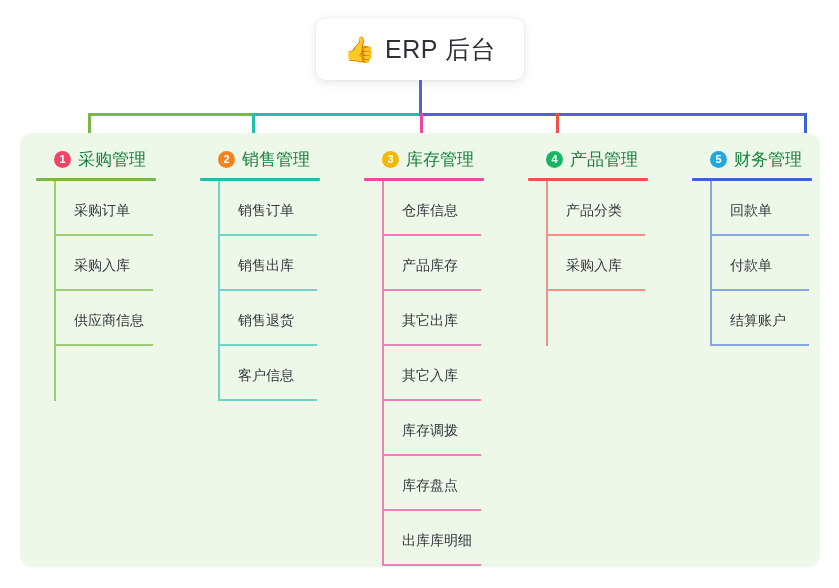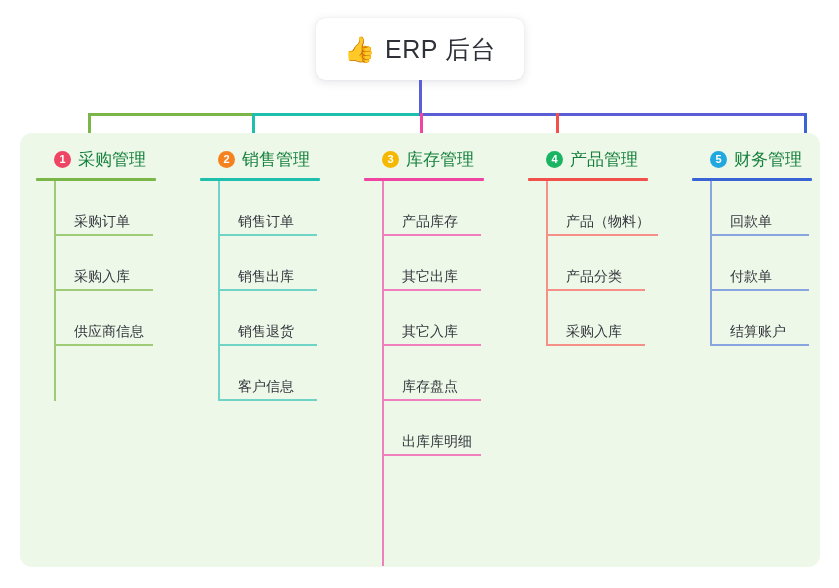--- a/index.html
+++ b/index.html
@@ -122,21 +122,21 @@
     height: 55px;
     box-sizing: border-box;
     padding-left: 20px;
     display: flex;
     align-items: flex-end;
   }
   .leaf-label {
     font-size: 14px;
     color: #33363d;
     white-space: nowrap;
-    padding-bottom: 5px;
+    padding-bottom: 16px;
   }
   .leaf-rule {
     position: absolute;
     left: 2px;
     bottom: 0;
     height: 2px;
     width: 97px;
   }
 </style>
 </head>
@@ -212,29 +212,37 @@
     </div>
     <div class="column" style="left: 364px; top: 145px; width: 150px;">
       <div class="col-head">
         <span class="badge" style="background: rgb(245, 184, 0);">3</span>
         <span class="col-title">库存管理</span>
       </div>
       <div class="head-rule" style="background: rgb(239, 68, 161); width: 120px;"></div>
       <div class="leaves">
         <div class="spine" style="background: rgb(239, 127, 189); height: 385px;"></div>
         <div class="leaf">
+          <span class="leaf-label">仓库信息</span>
+          <div class="leaf-rule" style="background: rgb(239, 127, 189); width: 97px;"></div>
+        </div>
+        <div class="leaf">
           <span class="leaf-label">产品库存</span>
           <div class="leaf-rule" style="background: rgb(239, 127, 189); width: 97px;"></div>
         </div>
         <div class="leaf">
           <span class="leaf-label">其它出库</span>
           <div class="leaf-rule" style="background: rgb(239, 127, 189); width: 97px;"></div>
         </div>
         <div class="leaf">
           <span class="leaf-label">其它入库</span>
+          <div class="leaf-rule" style="background: rgb(239, 127, 189); width: 97px;"></div>
+        </div>
+        <div class="leaf">
+          <span class="leaf-label">库存调拨</span>
           <div class="leaf-rule" style="background: rgb(239, 127, 189); width: 97px;"></div>
         </div>
         <div class="leaf">
           <span class="leaf-label">库存盘点</span>
           <div class="leaf-rule" style="background: rgb(239, 127, 189); width: 97px;"></div>
         </div>
         <div class="leaf">
           <span class="leaf-label">出库库明细</span>
           <div class="leaf-rule" style="background: rgb(239, 127, 189); width: 97px;"></div>
         </div>
@@ -242,24 +250,20 @@
     </div>
     <div class="column" style="left: 528px; top: 145px; width: 150px;">
       <div class="col-head">
         <span class="badge" style="background: rgb(25, 181, 98);">4</span>
         <span class="col-title">产品管理</span>
       </div>
       <div class="head-rule" style="background: rgb(242, 80, 75); width: 120px;"></div>
       <div class="leaves">
         <div class="spine" style="background: rgb(245, 144, 137); height: 165px;"></div>
         <div class="leaf">
-          <span class="leaf-label">产品（物料）</span>
-          <div class="leaf-rule" style="background: rgb(245, 144, 137); width: 110px;"></div>
-        </div>
-        <div class="leaf">
           <span class="leaf-label">产品分类</span>
           <div class="leaf-rule" style="background: rgb(245, 144, 137); width: 97px;"></div>
         </div>
         <div class="leaf">
           <span class="leaf-label">采购入库</span>
           <div class="leaf-rule" style="background: rgb(245, 144, 137); width: 97px;"></div>
         </div>
       </div>
     </div>
     <div class="column" style="left: 692px; top: 145px; width: 140px;">

